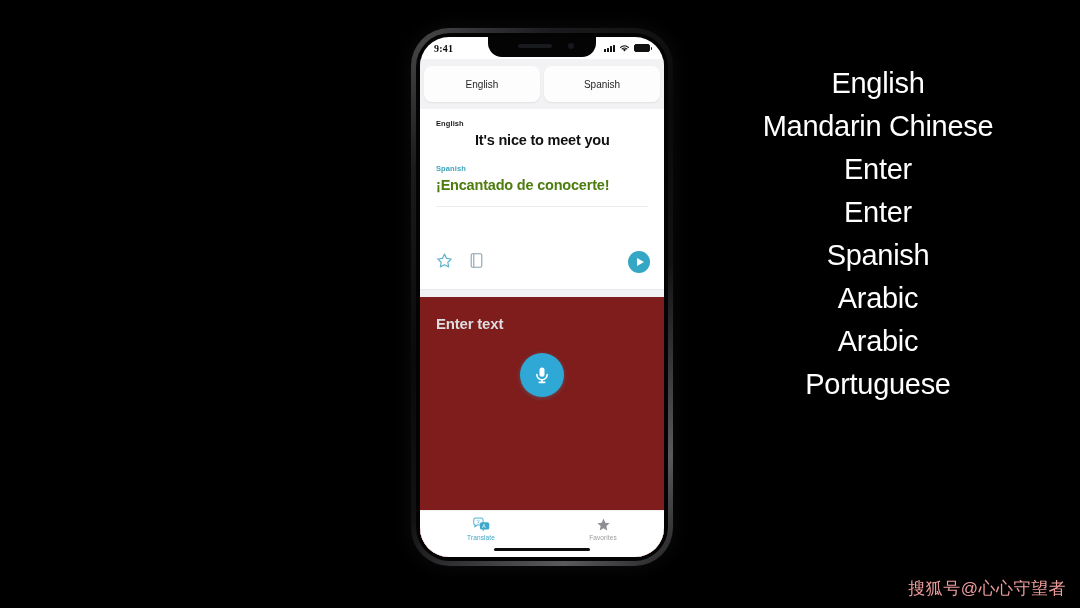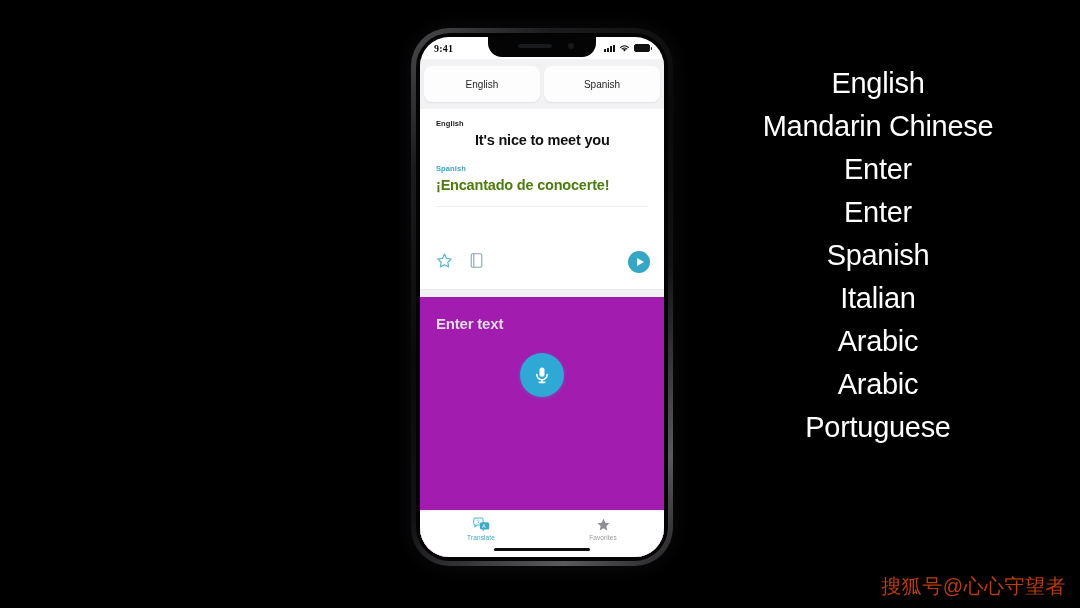--- a/index.html
+++ b/index.html
@@ -216,21 +216,21 @@
     background: #f1f1f3;
     border-top: 1px solid #e9e9eb;
   }
 
   
   #input-area {
     position: absolute;
     left: 0; right: 0;
     top: 188px;
     bottom: 0;
-    background: #a21caf;
+    background: #7f1d1d;
   }
   #enter-text-placeholder {
     position: absolute;
     left: 16px;
     top: 18px;
     font-size: 15px;
     font-weight: bold;
     color: #dddde0;
     letter-spacing: -0.2px;
   }
@@ -299,22 +299,22 @@
     font-size: 29px;
     line-height: 43px;
     letter-spacing: -0.3px;
   }
 
   
   #watermark {
     position: absolute;
     right: 14px;
     bottom: 8px;
-    color: #c2410c;
-    font-size: 20px;
+    color: #fca5a5;
+    font-size: 17px;
     letter-spacing: 0.5px;
     opacity: 0.95;
   }
 </style>
 </head>
 <body>
 
 <div id="phone-mockup">
   <div id="phone-frame"></div>
   <div id="phone-bezel"></div>
@@ -418,19 +418,18 @@
     </div>
   </div>
 </div>
 
 <div id="language-list">
   <div class="language-item">English</div>
   <div class="language-item">Mandarin Chinese</div>
   <div class="language-item">Enter</div>
   <div class="language-item">Enter</div>
   <div class="language-item">Spanish</div>
-  <div class="language-item">Italian</div>
   <div class="language-item">Arabic</div>
   <div class="language-item">Arabic</div>
   <div class="language-item">Portuguese</div>
 </div>
 
 <div id="watermark">搜狐号@心心守望者</div>
 
 </body></html>

